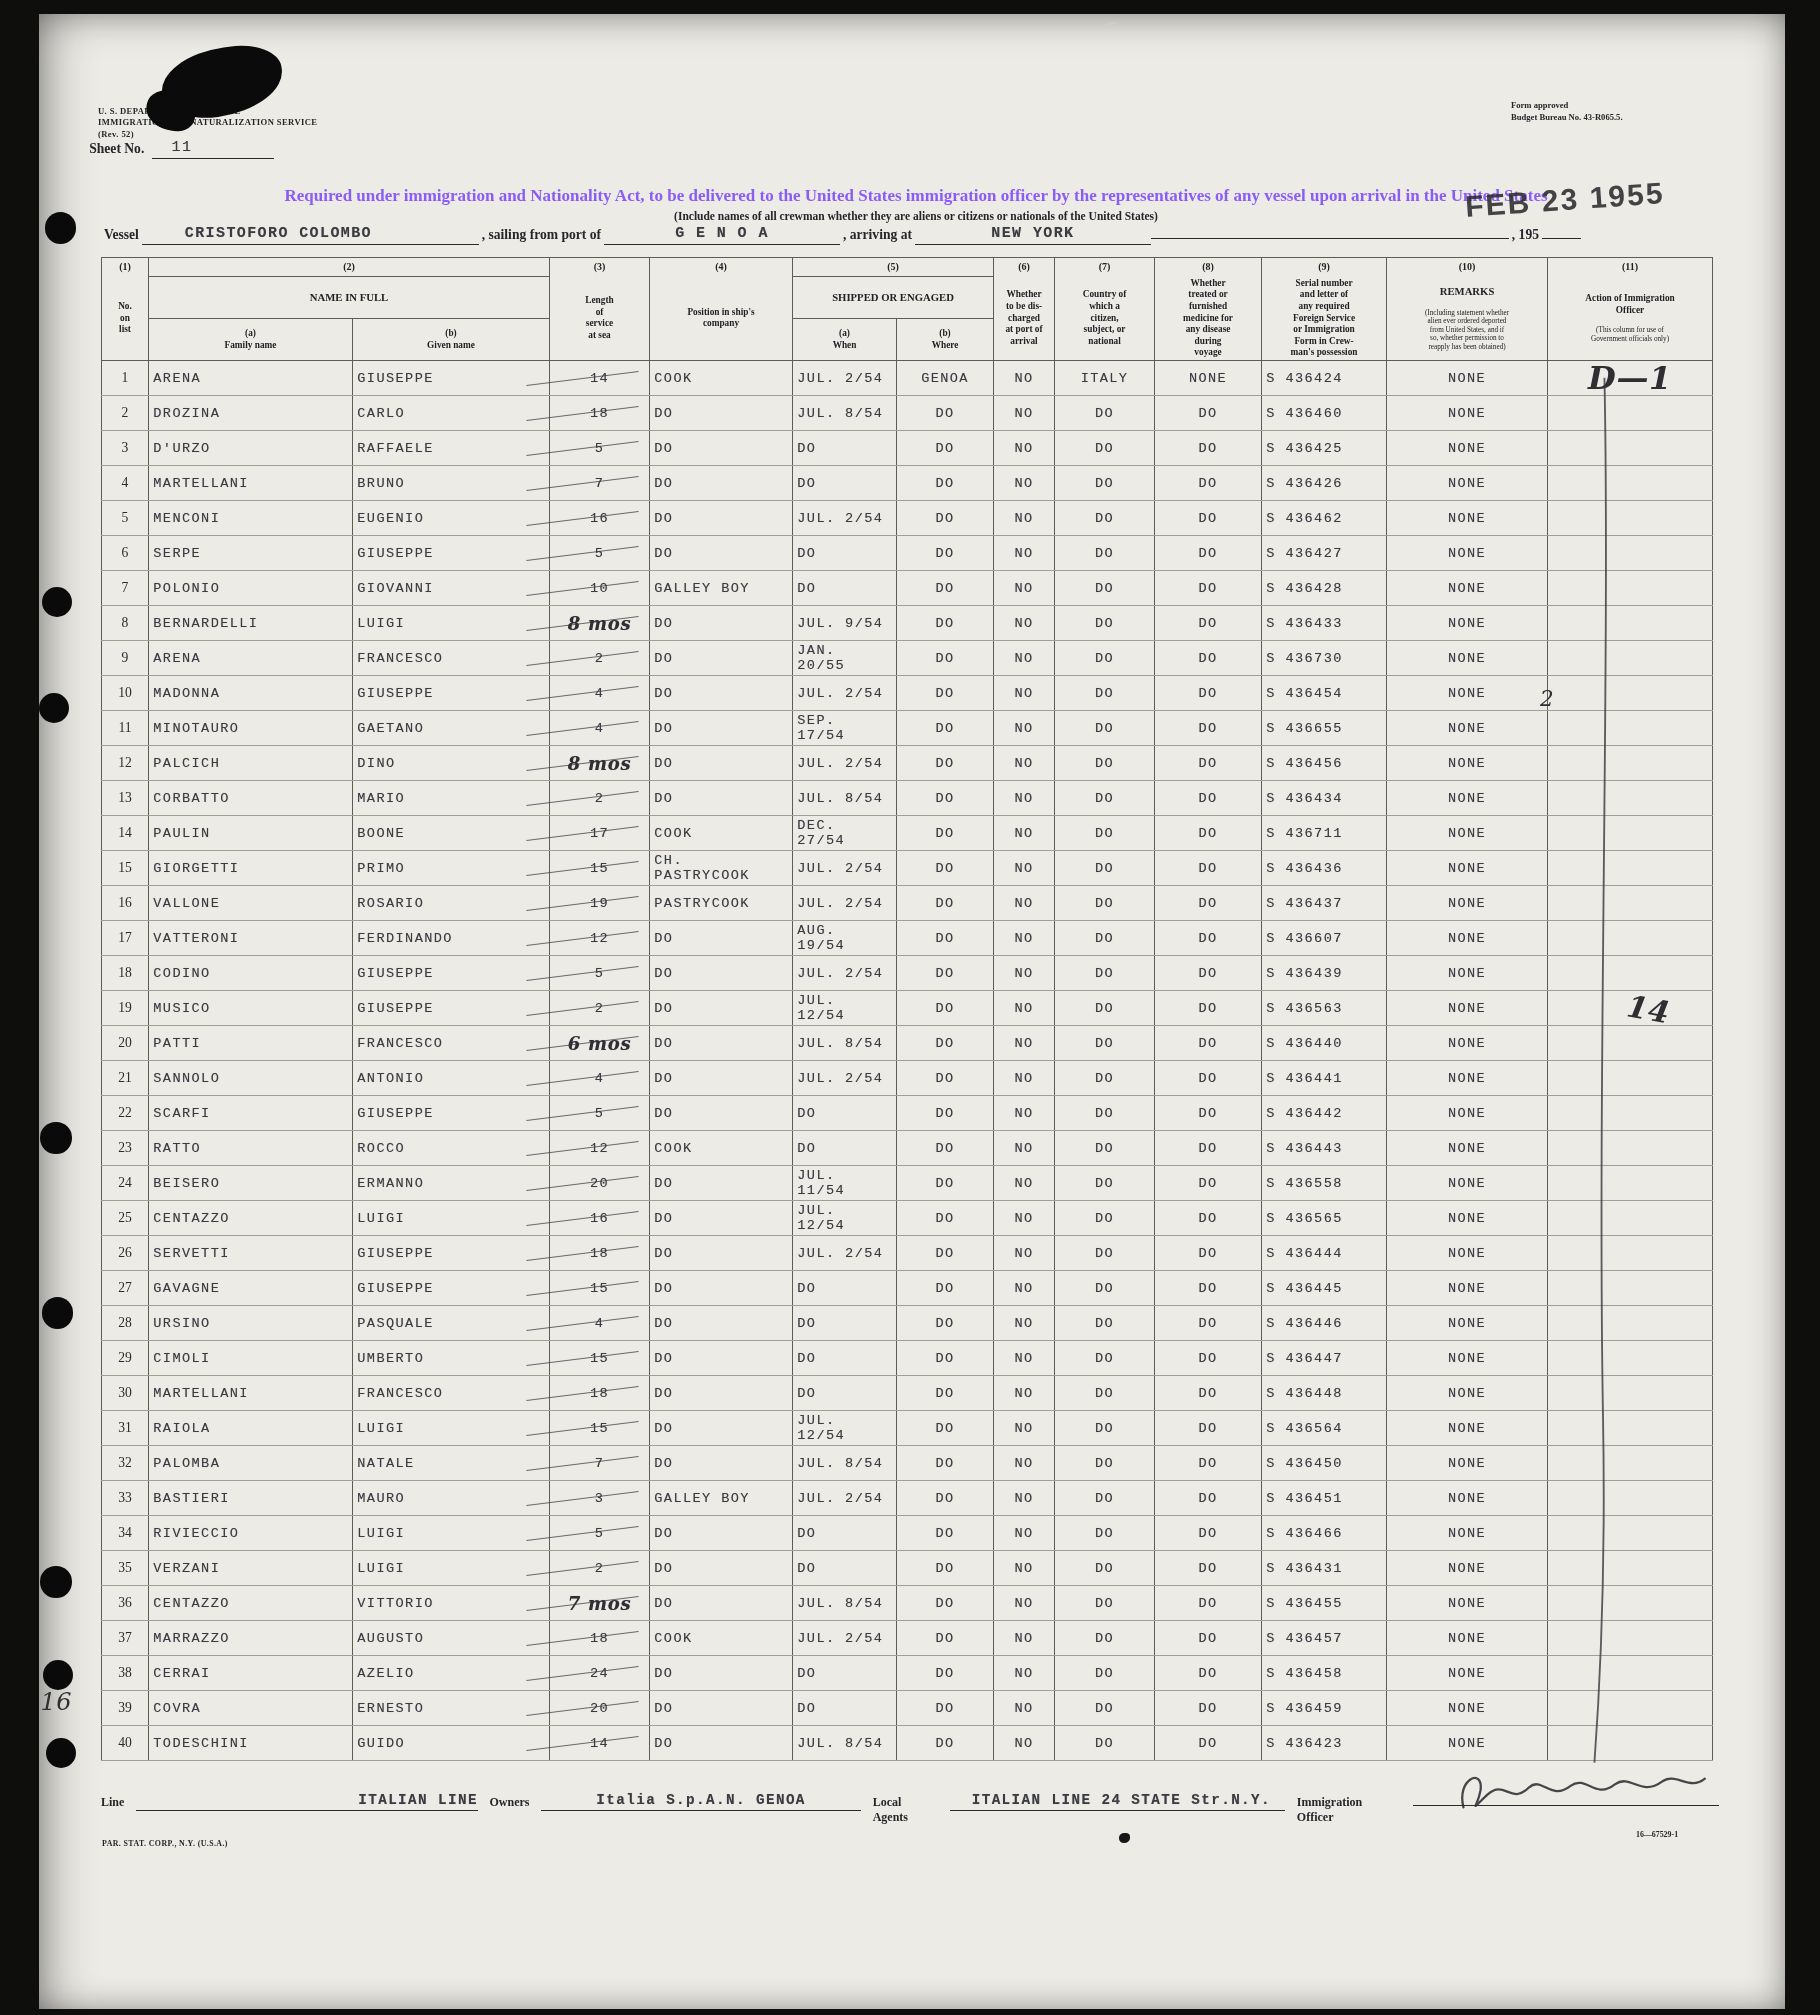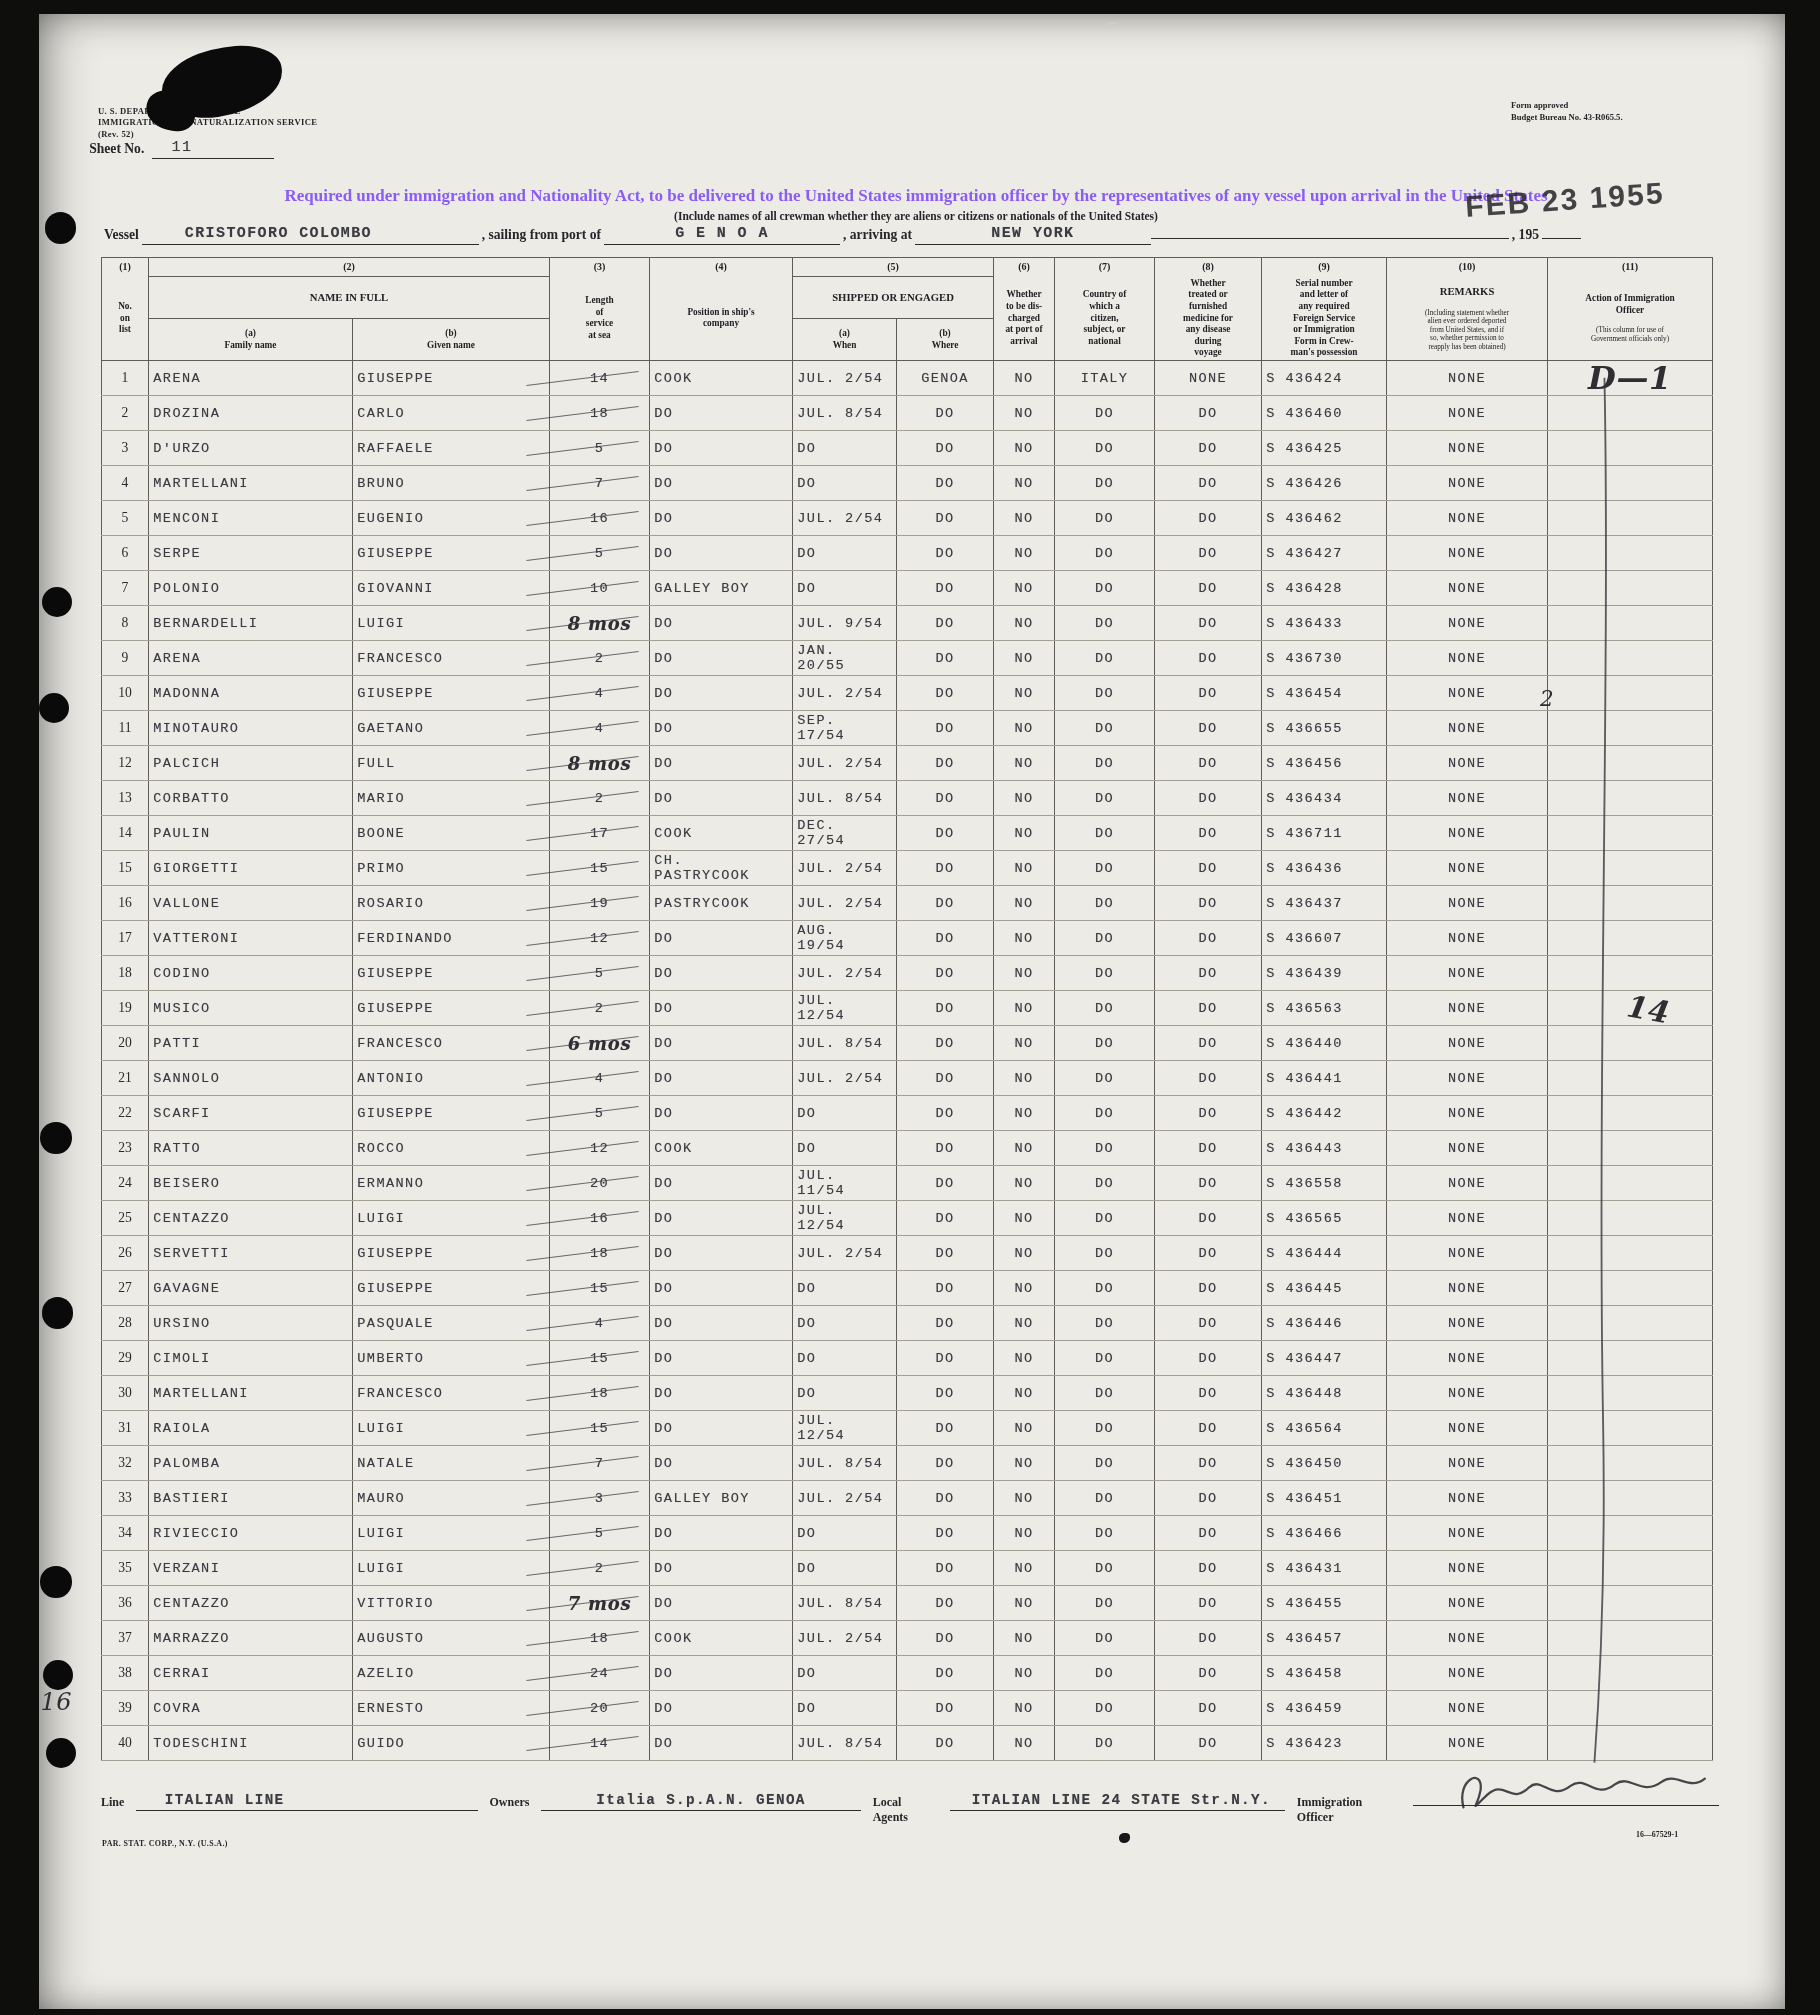--- a/index.html
+++ b/index.html
@@ -115,21 +115,21 @@
   .blot { position:absolute; background:#0b0b0b; }
   .margin-mark { position:absolute; font-size:27px; }
   .sig-wrap { position:absolute; left:1414px; top:1749px; width:258px; height:60px; }
 
   
   .footer-line {
     position:absolute; left:62px; top:1780px; width:1618px;
     display:flex; align-items:baseline; gap:11.5px; font-size:12px; font-weight:bold;
   }
   .footer-line .rule .typed { font-size:14.3px; }
-  .f-line { width:344px; text-align:left; } .f-line .typed { padding-left:29px; }
+  .f-line { width:344px; text-align:right; } .f-line .typed { padding-left:29px; }
   .f-owners { width:322px; }
   .f-agents { width:337px; text-align:left; } .f-agents .typed { padding-left:21.5px; }
   .f-officer { width:308px; }
   .printer {
     position:absolute; left:63px; top:1825px; font-size:7.9px; font-weight:bold; letter-spacing:0.4px;
   }
   .plate { position:absolute; left:1597px; top:1816px; font-size:7.9px; font-weight:bold; }
   .scratch {
     position:absolute; left:1097px; top:23px; width:21.5px; height:8.6px;
     border-top:2.1px solid #cfcfca; border-radius:50%; transform:rotate(-15deg);
@@ -427,21 +427,21 @@
         <td class="c-disch typed">NO</td>
         <td class="c-country typed">DO</td>
         <td class="c-med typed">DO</td>
         <td class="c-serial typed">S 436655</td>
         <td class="c-remarks typed">NONE</td>
         <td class="c-action"><span class="hand action-val"></span></td>
       </tr>
           <tr class="crew-row">
         <td class="c-no">12</td>
         <td class="c-family typed">PALCICH</td>
-        <td class="c-given typed">FULL</td>
+        <td class="c-given typed">DINO</td>
         <td class="c-svc"><span class="typed svc-val hand">8 mos</span></td>
         <td class="c-pos typed">DO</td>
         <td class="c-when typed">JUL. 2/54</td>
         <td class="c-where typed">DO</td>
         <td class="c-disch typed">NO</td>
         <td class="c-country typed">DO</td>
         <td class="c-med typed">DO</td>
         <td class="c-serial typed">S 436456</td>
         <td class="c-remarks typed">NONE</td>
         <td class="c-action"><span class="hand action-val"></span></td>

